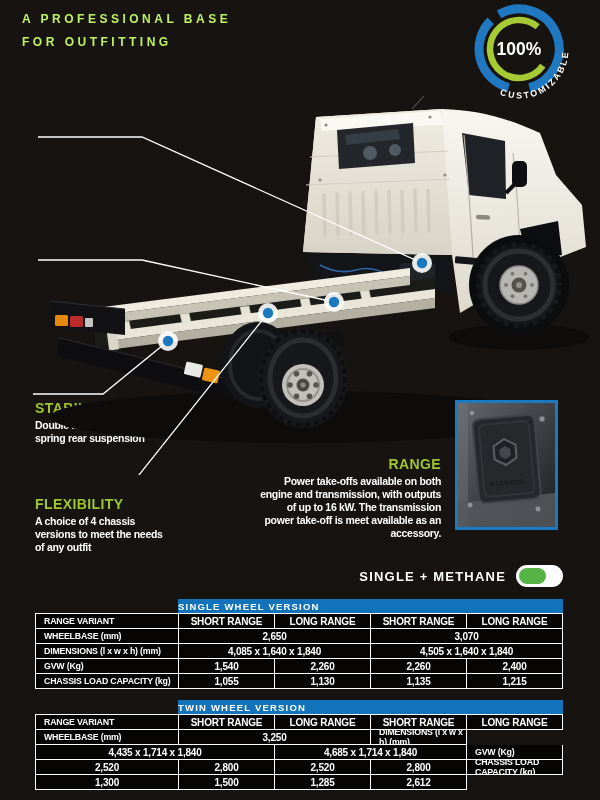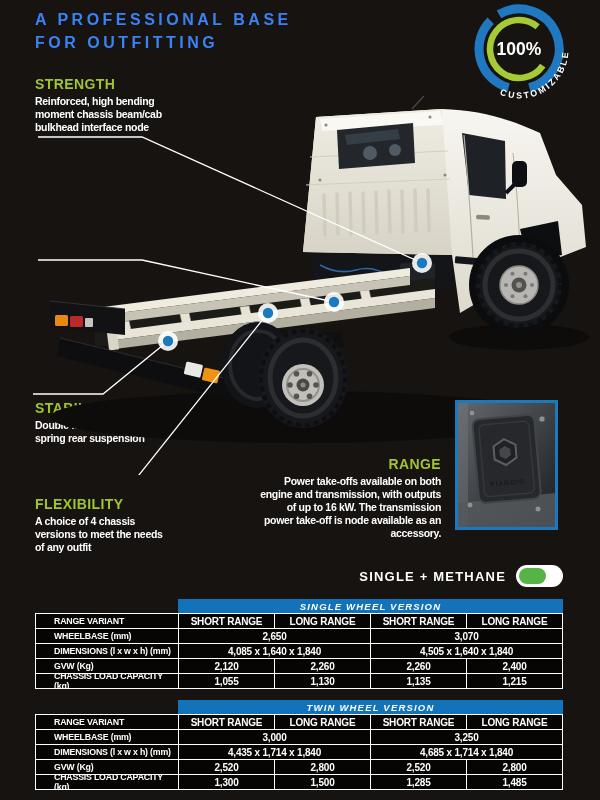--- a/index.html
+++ b/index.html
@@ -1,41 +1,41 @@
 <!DOCTYPE html>
 <html><head>
 <meta charset="utf-8">
 <style>
   html,body{margin:0;padding:0;background:#000;}
   .page{position:relative;width:600px;height:800px;background:#171310;overflow:hidden;
         font-family:"Liberation Sans",sans-serif;}
-  .page-title{position:absolute;left:35px;top:8px;color:#3b82f6;font-weight:bold;
-        font-size:16px;letter-spacing:3.5px;line-height:23px;}
+  .page-title{position:absolute;left:22px;top:8px;color:#bef264;font-weight:bold;
+        font-size:12px;letter-spacing:3.5px;line-height:23px;}
   .badge-svg{position:absolute;left:463px;top:-7px;width:112px;height:112px;}
   .feature{position:absolute;color:#fff;}
   .f-head{font-size:14px;font-weight:bold;color:#9fc52f;letter-spacing:.4px;margin-bottom:3px;}
   .f-line{font-size:10.5px;font-weight:bold;letter-spacing:-.3px;line-height:13px;white-space:nowrap;}
   .feature.right{text-align:right;}
   .truck-svg{position:absolute;left:0;top:95px;width:600px;height:380px;}
   .power-img{position:absolute;left:455px;top:400px;width:97px;height:124px;
         border:3px solid #1b79c0;background:#2a2d30;}
   .fuel{position:absolute;top:565px;right:37px;display:flex;align-items:center;gap:10px;}
   .fuel-label{color:#fff;font-weight:bold;font-size:13px;letter-spacing:1.2px;}
   .toggle{width:47px;height:22px;background:#ffffff;border-radius:11px;position:relative;}
   .knob{position:absolute;left:3px;top:3px;width:27px;height:16px;border-radius:8px;background:#56b447;}
   .spec{position:absolute;left:35px;width:528px;}
   .spec.t1{top:599px;} .spec.t2{top:700px;border-radius:21px;}
   .spec-bar{margin-left:143px;height:14px;background:#1273bb;color:#fff;font-weight:bold;
-        font-size:9.5px;letter-spacing:1.2px;text-align:center;line-height:15px;font-style:italic;}
+        font-size:9.5px;letter-spacing:1.2px;text-align:left;line-height:15px;}
   .spec-grid{display:grid;grid-template-columns:143px repeat(4,1fr);grid-auto-rows:15px;
         border-top:1.5px solid #fff;border-left:1.5px solid #fff;box-sizing:border-box;}
   .c{background:#060504;border-right:1.5px solid #fff;border-bottom:1.5px solid #fff;
         color:#fff;font-weight:bold;font-size:10px;letter-spacing:-.2px;
         display:flex;align-items:center;justify-content:center;box-sizing:border-box;overflow:hidden;}
-  .c.rh{justify-content:flex-start;padding-left:18px;font-size:8.8px;}
+  .c.rh{justify-content:flex-start;padding-left:8px;font-size:8.8px;}
   .c.s2{grid-column:span 2;}
 </style>
 </head>
 <body>
 
 <div class="page">
 
   <div class="page-title">
     <div>A PROFESSIONAL BASE</div>
     <div>FOR OUTFITTING</div>
@@ -45,47 +45,41 @@
     <path d="M36,21.4 A40,40 0 1 1 66.4,94.6" fill="none" stroke="#1f78c0" stroke-width="9"></path>
     <path d="M45.6,94.6 A40,40 0 0 1 27.7,27.7" fill="none" stroke="#1f78c0" stroke-width="9"></path>
     <path d="M74.7,33.8 A29,29 0 1 0 79.8,72.6" fill="none" stroke="#a5ca33" stroke-width="6.5"></path>
     <text x="56" y="62" text-anchor="middle" font-size="17.5" font-weight="bold" fill="#ffffff">100%</text>
     <path id="btp" d="M13.6,80.5 A49,49 0 1 0 96.1,27.9" fill="none"></path>
     <text font-size="8.8" font-weight="bold" fill="#ffffff" letter-spacing="2.2">
       <textPath href="#btp" startOffset="50%" text-anchor="middle">CUSTOMIZABLE</textPath>
     </text>
   </svg>
 
-  <div class="feature" style="left:35px;top:76px">
-    <div class="f-head">STRENGTH</div>
-    <div class="f-line">Reinforced, high bending</div>
-    <div class="f-line">moment chassis beam/cab</div>
-    <div class="f-line">bulkhead interface node</div>
-  </div>
 
 
   <div class="feature" style="left:35px;top:400px">
     <div class="f-head">STABILITY</div>
     <div class="f-line">Double leaf parabolic</div>
     <div class="f-line">spring rear suspension</div>
   </div>
 
   <div class="feature" style="left:35px;top:496px">
     <div class="f-head">FLEXIBILITY</div>
     <div class="f-line">A choice of 4 chassis</div>
     <div class="f-line">versions to meet the needs</div>
     <div class="f-line">of any outfit</div>
   </div>
 
   <div class="feature right" style="right:159px;top:456px">
     <div class="f-head">RANGE</div>
     <div class="f-line">Power take-offs available on both</div>
     <div class="f-line">engine and transmission, with outputs</div>
     <div class="f-line">of up to 16 kW. The transmission</div>
-    <div class="f-line">power take-off is node available as an</div>
+    <div class="f-line">power take-off is meet available as an</div>
     <div class="f-line">accessory.</div>
   </div>
 
   <svg class="truck-svg" viewBox="0 0 600 380">
     <defs>
       <linearGradient id="cabG" x1="0" y1="0" x2="0" y2="1">
         <stop offset="0" stop-color="#f8f6f1"></stop>
           <stop offset="1" stop-color="#ddd9cd"></stop>
       </linearGradient>
       <linearGradient id="panG" x1="0" y1="0" x2="0" y2="1">
@@ -276,21 +270,21 @@
 
       <div class="c rh">WHEELBASE (mm)</div>
       <div class="c s2">2,650</div>
       <div class="c s2">3,070</div>
 
       <div class="c rh">DIMENSIONS (l x w x h) (mm)</div>
       <div class="c s2">4,085 x 1,640 x 1,840</div>
       <div class="c s2">4,505 x 1,640 x 1,840</div>
 
       <div class="c rh">GVW (Kg)</div>
-      <div class="c">2,120</div>
+      <div class="c">1,540</div>
       <div class="c">2,260</div>
       <div class="c">2,260</div>
       <div class="c">2,400</div>
 
       <div class="c rh">CHASSIS LOAD CAPACITY (kg)</div>
       <div class="c">1,055</div>
       <div class="c">1,130</div>
       <div class="c">1,135</div>
       <div class="c">1,215</div>
     </div>
@@ -299,34 +293,33 @@
   <div class="spec t2">
     <div class="spec-bar">TWIN WHEEL VERSION</div>
     <div class="spec-grid">
       <div class="c rh">RANGE VARIANT</div>
       <div class="c">SHORT RANGE</div>
       <div class="c">LONG RANGE</div>
       <div class="c">SHORT RANGE</div>
       <div class="c">LONG RANGE</div>
 
       <div class="c rh">WHEELBASE (mm)</div>
-      <div class="c s2">3,000</div>
       <div class="c s2">3,250</div>
 
       <div class="c rh">DIMENSIONS (l x w x h) (mm)</div>
       <div class="c s2">4,435 x 1,714 x 1,840</div>
       <div class="c s2">4,685 x 1,714 x 1,840</div>
 
       <div class="c rh">GVW (Kg)</div>
       <div class="c">2,520</div>
       <div class="c">2,800</div>
       <div class="c">2,520</div>
       <div class="c">2,800</div>
 
       <div class="c rh">CHASSIS LOAD CAPACITY (kg)</div>
       <div class="c">1,300</div>
       <div class="c">1,500</div>
       <div class="c">1,285</div>
-      <div class="c">1,485</div>
+      <div class="c">2,612</div>
     </div>
   </div>
 
 </div>
 
 </body></html>

